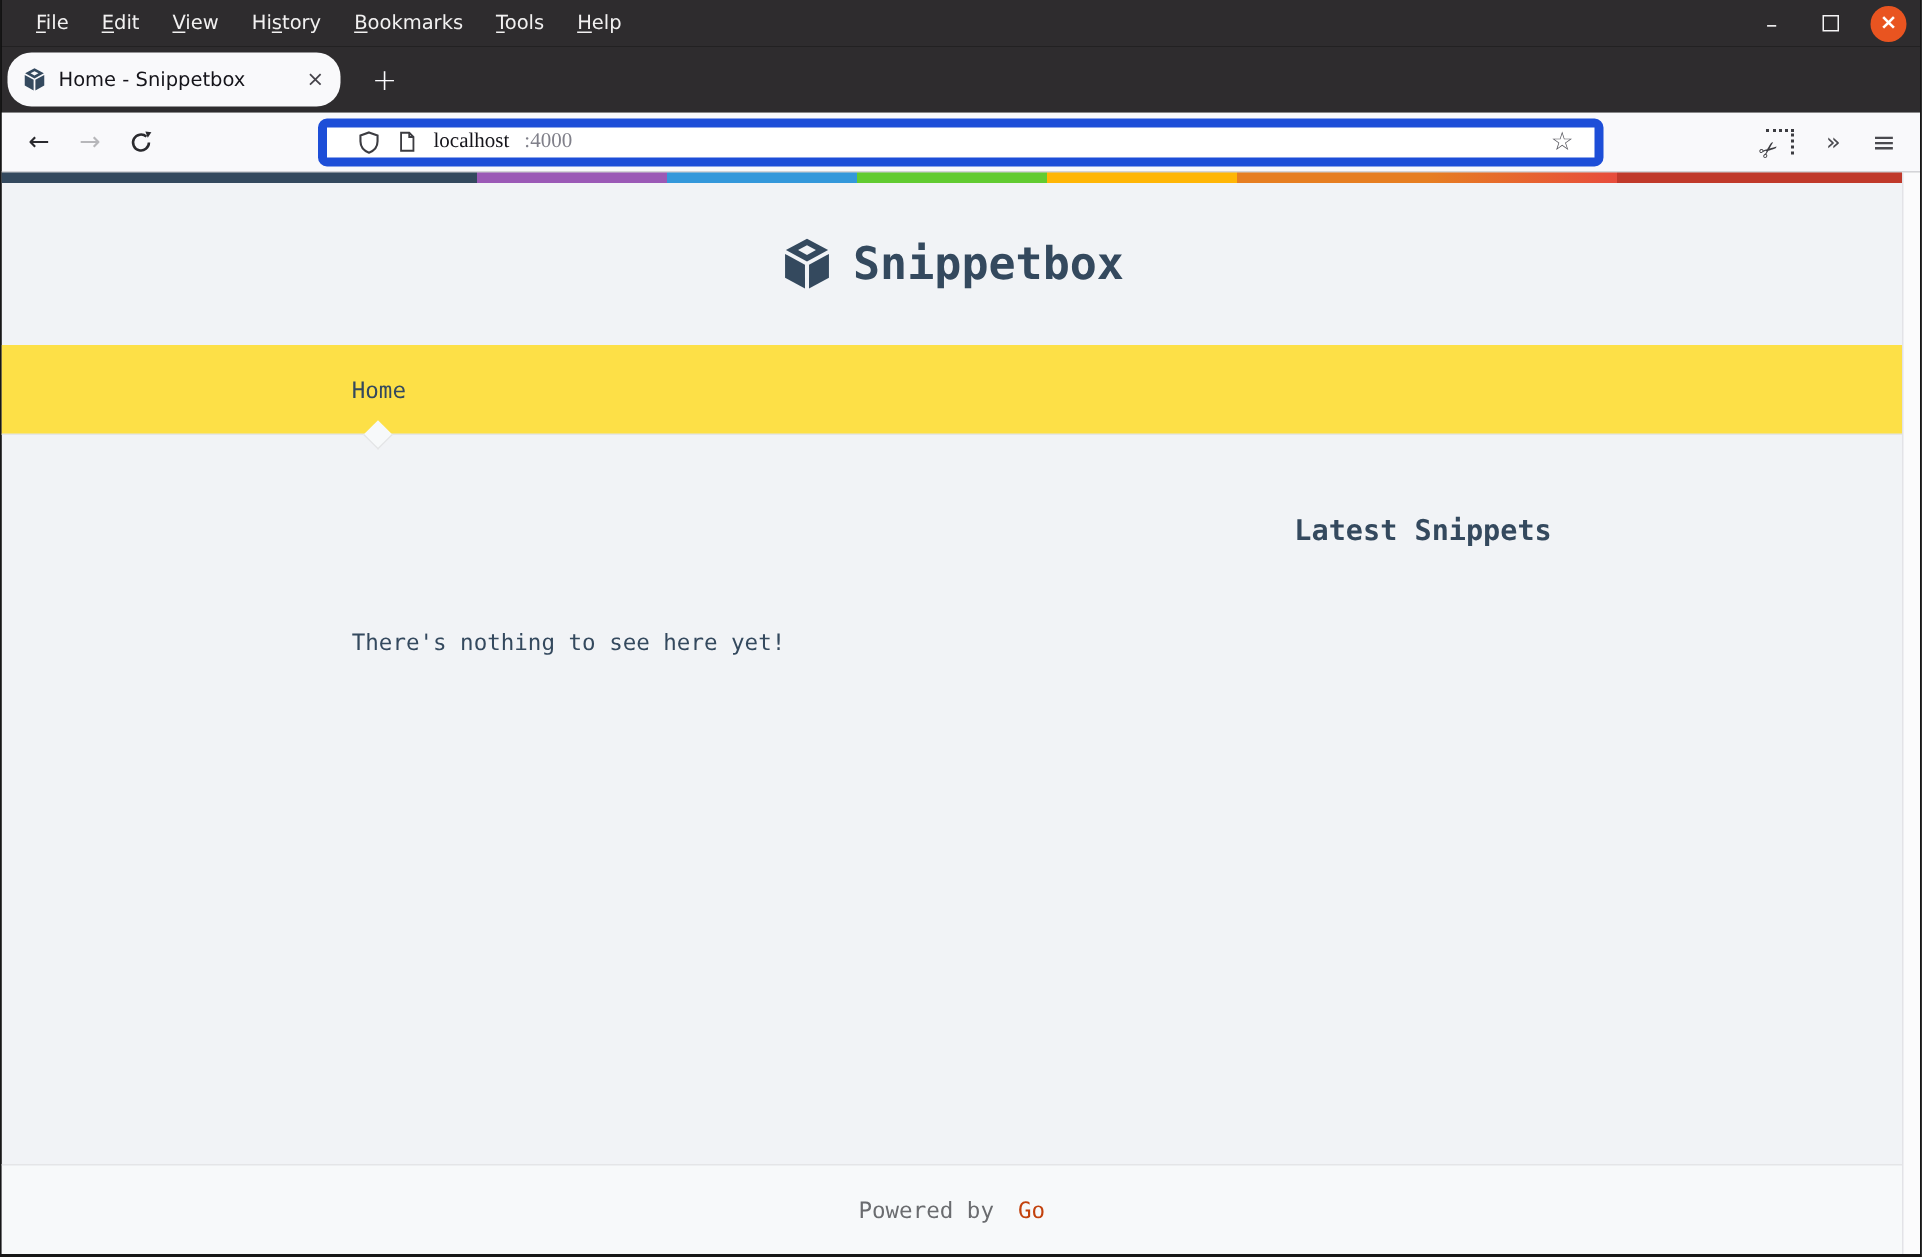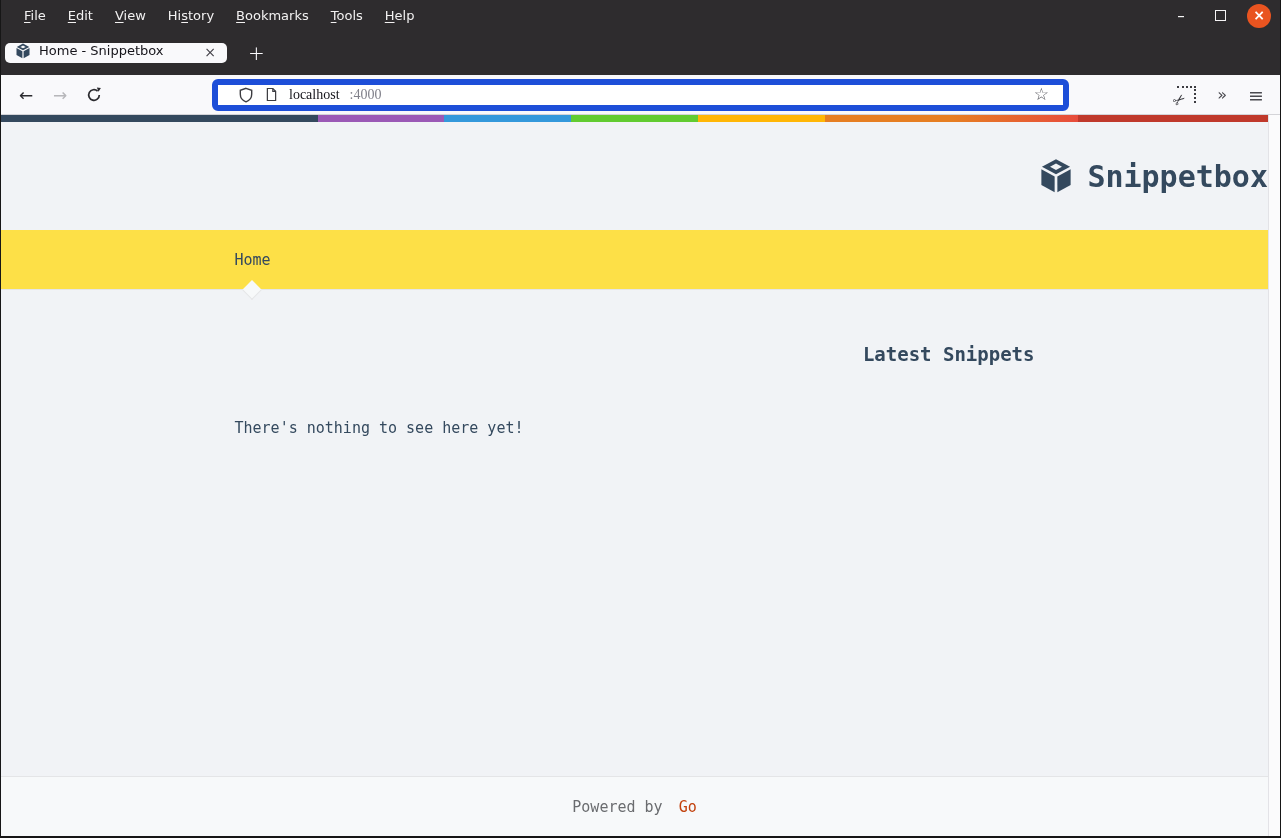--- a/index.html
+++ b/index.html
@@ -22,22 +22,22 @@
   .wc-min { color:#f5f4f5; font-size:15px; width:24px; text-align:center; line-height:24px; }
   .wc-max { width:24px; height:24px; display:flex; align-items:center; justify-content:center; }
   .wc-max i { display:block; width:11px; height:11px; border:1.5px solid #f5f4f5; }
   .wc-close {
     width:24px; height:24px; border-radius:50%; background:#e95420;
     color:#fff; font-size:14px; line-height:23px; text-align:center; font-weight:bold;
   }
   
   .tabbar { height:44px; flex:none; background:#2e2c2e; display:flex; align-items:center; padding-left:4px; }
   .tab {
-    width:222px; height:20px; background:#f9f9fb; border-radius:5px;
-    display:flex; gap:8px; padding:0 4px 0 10px;
+    width:222px; height:36px; background:#f9f9fb; border-radius:16px;
+    display:flex; align-items:center; gap:8px; padding:0 4px 0 10px;
   }
   .tab-favicon { flex:none; width:16px; height:16px; color:#34495e; }
   .tab-title { flex:1; font-size:13px; color:#15141a; white-space:nowrap; overflow:hidden; }
   .tab-close { flex:none; color:#45434a; font-size:14px; padding:1px 7px; border-radius:3px; }
   .new-tab { margin-left:15px; color:#fbfbfe; font-size:20px; font-weight:300; padding:0 6px; }
   
   .toolbar {
     height:40px; flex:none; background:#f9f9fb; border-bottom:1px solid #d4d4d8;
     display:flex; align-items:center; color:#3e3e43;
   }
@@ -62,21 +62,21 @@
   
   .viewport { flex:1; position:relative; background:#f1f3f6; min-height:0; }
   .scrollbar-track { position:absolute; top:0; right:0; bottom:0; width:12px; background:#fbfbfc; border-left:1px solid #e3e3e7; }
   .content { margin-right:12px; height:100%; display:flex; flex-direction:column; font-family:"DejaVu Sans Mono", monospace; color:#34495e; }
   .rainbow { height:7px; flex:none;
     background:linear-gradient(to right,
       #34495e, #34495e 25%, #9b59b6 25%, #9b59b6 35%, #3498db 35%, #3498db 45%,
       #62cb31 45%, #62cb31 55%, #ffb606 55%, #ffb606 65%, #e67e22 65%, #e67e22 75%,
       #e74c3c 85%, #c0392b 85%);
   }
-  .site-header { height:108px; flex:none; display:flex; align-items:center; justify-content:flex-end; }
+  .site-header { height:108px; flex:none; display:flex; align-items:center; justify-content:center; }
   .logo-link { display:flex; align-items:center; gap:13px; text-decoration:none; color:#34495e; }
   .logo-cube { width:36px; height:36px; }
   .logo-text { font-size:30px; font-weight:bold; letter-spacing:0; }
   .site-nav { height:60px; flex:none; background:#fde047; border-bottom:1px solid #e4e5e7; position:relative; }
   .nav-inner { width:800px; margin:0 auto; height:100%; display:flex; align-items:center; position:relative; }
   .nav-link { font-size:15px; color:#34495e; text-decoration:none; cursor:default; }
   .nav-notch {
     position:absolute; left:10px; bottom:-8px; width:14px; height:14px;
     background:#f7f9fa; border-right:1px solid #e4e5e7; border-bottom:1px solid #e4e5e7;
     transform:rotate(45deg); z-index:2;

